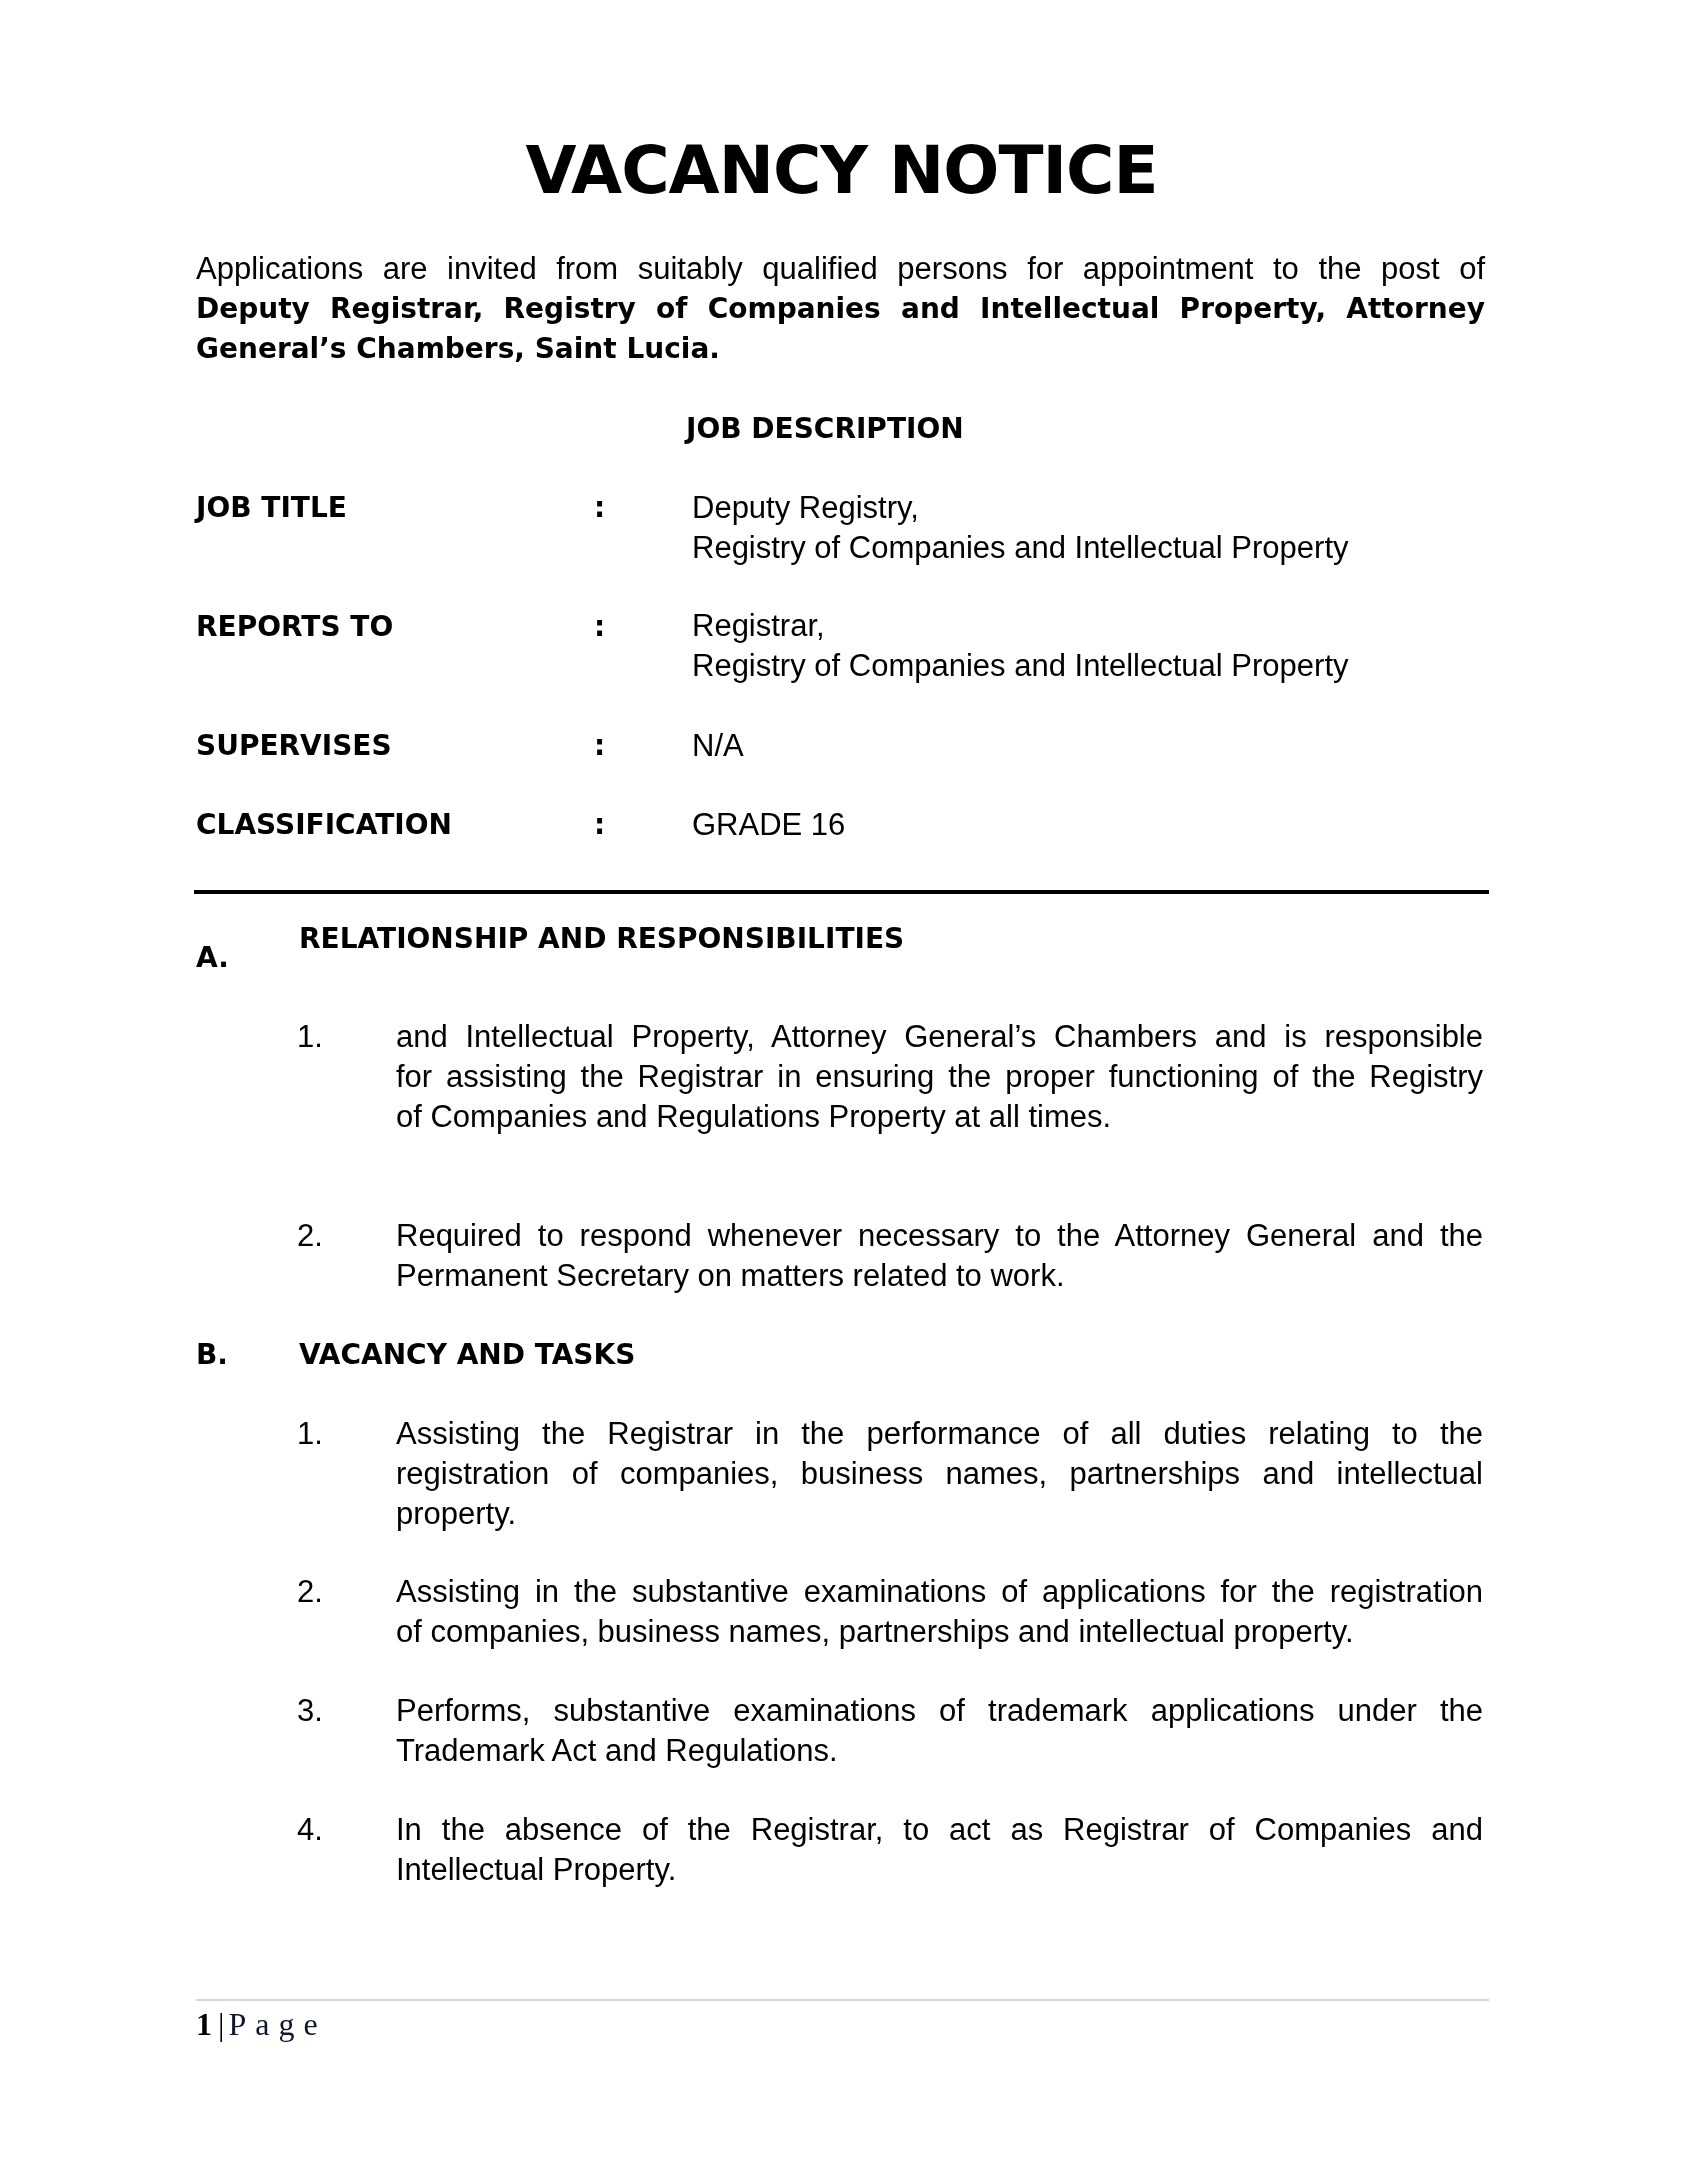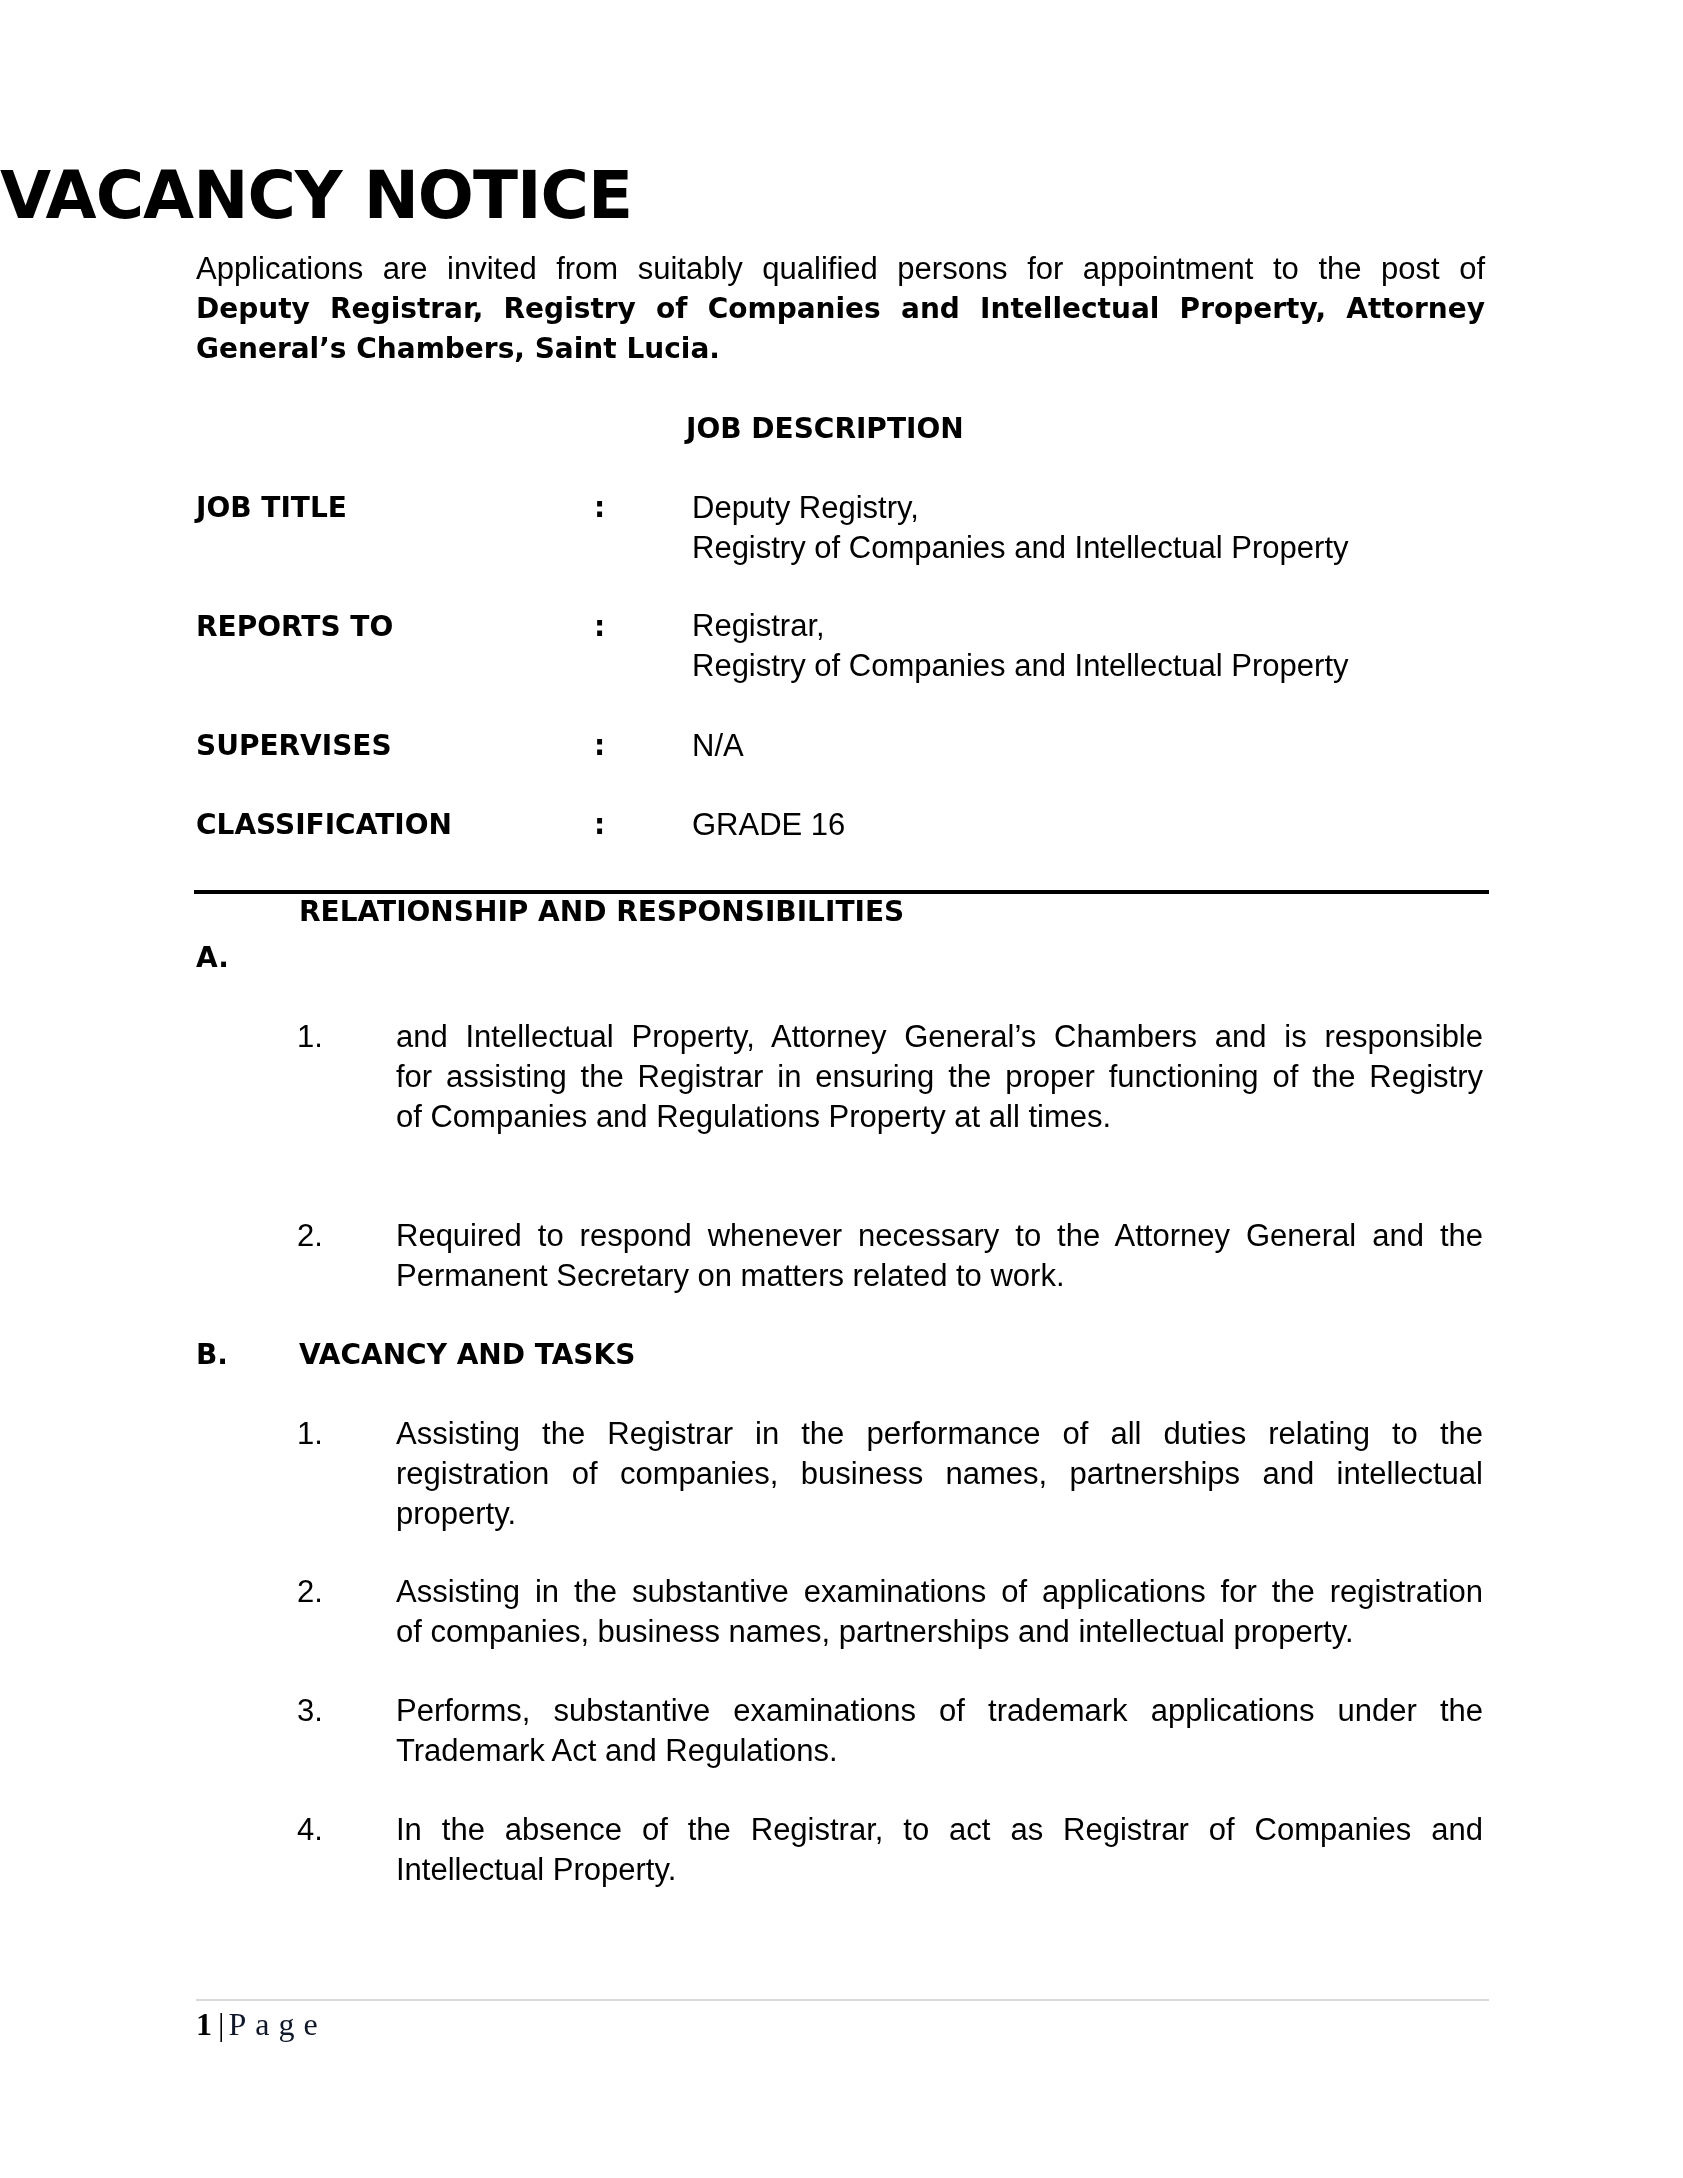--- a/index.html
+++ b/index.html
@@ -1,23 +1,22 @@
 <!DOCTYPE html>
 <html><head>
 <meta charset="utf-8">
 <style>
   html, body { margin: 0; padding: 0; background: #ffffff; }
   body { width: 1683px; height: 2178px; position: relative; overflow: hidden; color: #000; }
   .page { position: absolute; left: 0; top: 0; width: 1683px; height: 2178px; background: #fff; }
   .abs { position: absolute; white-space: nowrap; }
   .title {
-    left: 0; width: 1683px; top: 131px; text-align: left;
+    left: 0; width: 1683px; top: 131px; text-align: center;
     font-family: "DejaVu Sans", sans-serif; font-weight: bold; font-size: 66px; line-height: 79px;
     letter-spacing: -1px;
-    margin-top: 25px;
   }
   .body-font { font-family: "Liberation Sans", sans-serif; font-size: 31px; line-height: 40px; }
   .bold-font { font-family: "DejaVu Sans", sans-serif; font-weight: bold; font-size: 28px; line-height: 40px; }
   .line { display: block; height: 40px; white-space: nowrap; }
   .just { text-align: justify; text-align-last: justify; }
   .intro { left: 196px; width: 1289px; top: 249px; }
   .intro .bold-line { font-family: "DejaVu Sans", sans-serif; font-weight: bold; font-size: 28px; }
   .jd-heading { left: 686px; top: 409px; }
   .row-label { left: 196px; }
   .row-colon { left: 594px; font-family: "DejaVu Sans", sans-serif; font-weight: bold; font-size: 28px; line-height: 40px; }
@@ -66,21 +65,21 @@
   <div class="abs row-colon" style="top:726px">:</div>
   <div class="abs row-value body-font" style="top:726px">N/A</div>
 
   <div class="abs row-label bold-font" style="top:805px">CLASSIFICATION</div>
   <div class="abs row-colon" style="top:805px">:</div>
   <div class="abs row-value body-font" style="top:805px">GRADE 16</div>
 
   <div class="rule"></div>
 
   <div class="abs sec-letter bold-font" style="top:938px">A.</div>
-  <div class="abs sec-title bold-font" style="top:892px">RELATIONSHIP AND RESPONSIBILITIES</div>
+  <div class="abs sec-title bold-font" style="top:919px">RELATIONSHIP AND RESPONSIBILITIES</div>
 
   <div class="abs item-num body-font" style="top:1017px">1.</div>
   <div class="abs item-text body-font" style="top:1017px">
     <span class="line just">and Intellectual Property, Attorney General’s Chambers and is responsible</span>
     <span class="line just">for assisting the Registrar in ensuring the proper functioning of the Registry</span>
     <span class="line">of Companies and Regulations Property at all times.</span>
   </div>
 
   <div class="abs item-num body-font" style="top:1216px">2.</div>
   <div class="abs item-text body-font" style="top:1216px">

